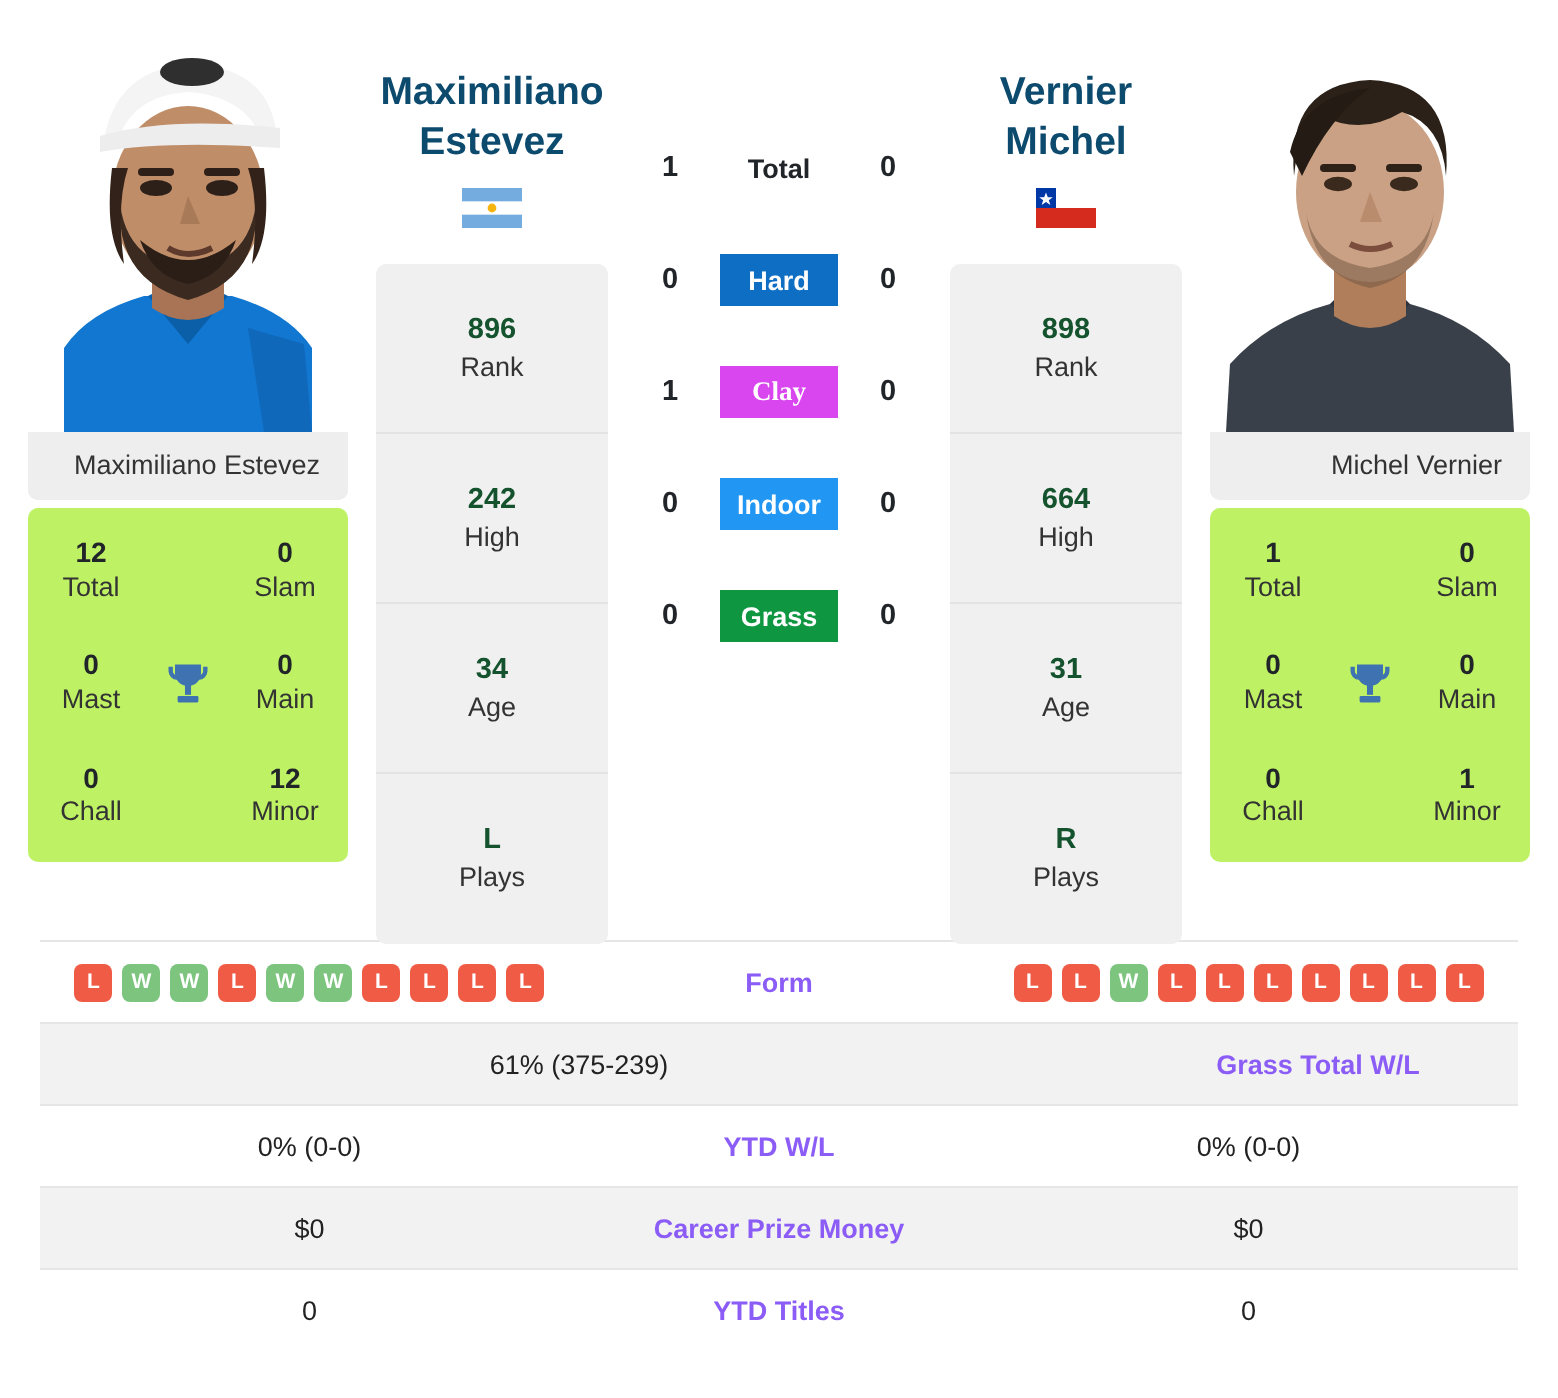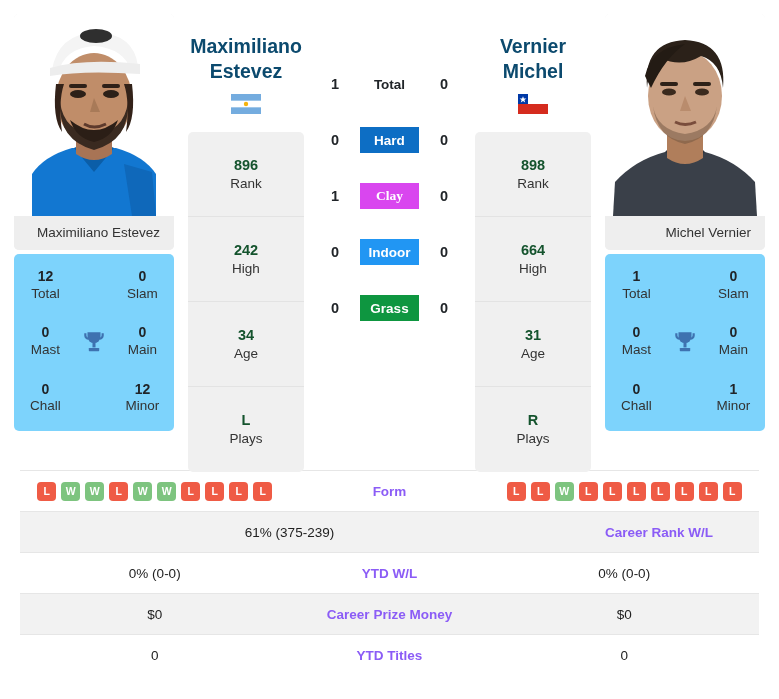--- a/index.html
+++ b/index.html
@@ -36,21 +36,21 @@
   }
   .photo svg { display: block; width: 160px; height: 202px; }
   .photo-caption {
     text-align: right;
     font-size: 13.5px;
     color: #333;
     padding: 9px 14px 10px 2px;
     background: #eeeeee;
   }
   .titles-card {
-    background: #7dd3fc;
+    background: #bef264;
     border-radius: 5px;
     margin-top: 4px;
     padding: 14px 6px 16px 6px;
   }
   .titles-grid {
     display: grid;
     grid-template-columns: 1fr 46px 1fr;
     row-gap: 22px;
     align-items: center;
   }
@@ -453,21 +453,21 @@
             <div class="badge L">L</div>
             <div class="badge L">L</div>
             <div class="badge L">L</div>
             <div class="badge L">L</div>
           </div>
       </div>
     </div>
 
     <div class="trow shaded">
       <div class="tside">61% (375-239)</div>
-      <div class="tlabel">Career Rank W/L</div>
+      <div class="tlabel">Grass Total W/L</div>
     </div>
 
     <div class="trow">
       <div class="tside">0% (0-0)</div>
       <div class="tlabel">YTD W/L</div>
       <div class="tside">0% (0-0)</div>
     </div>
 
     <div class="trow shaded">
       <div class="tside">$0</div>

